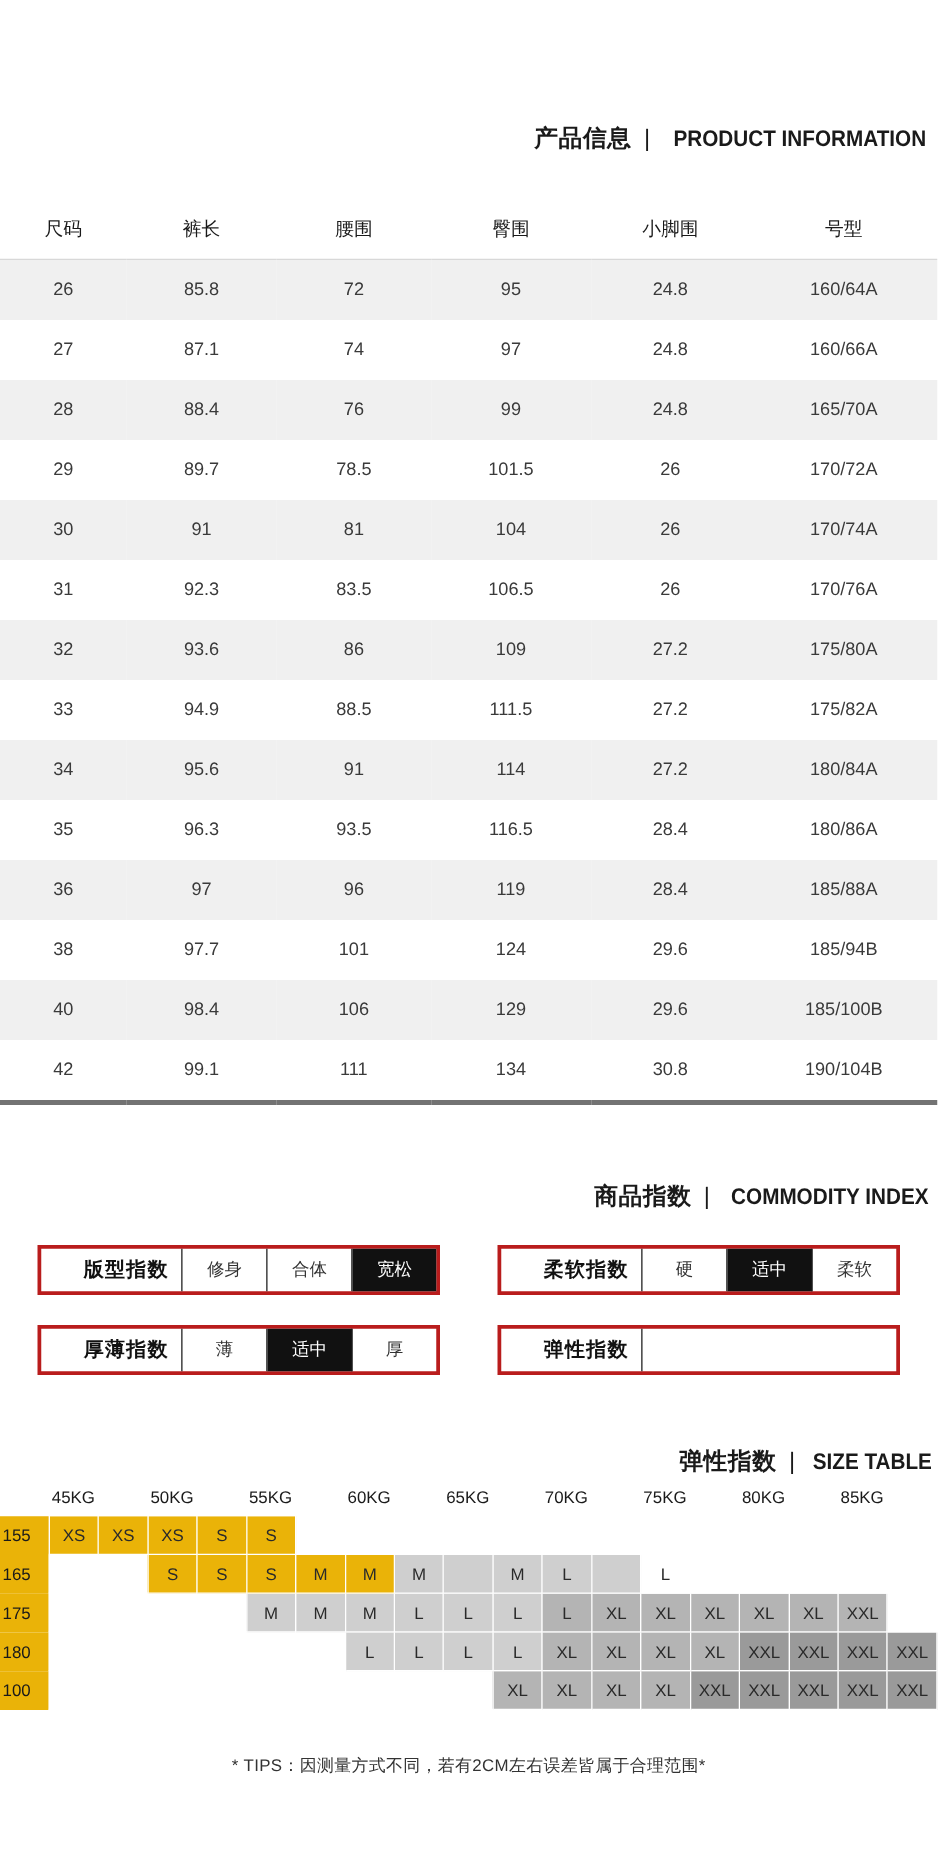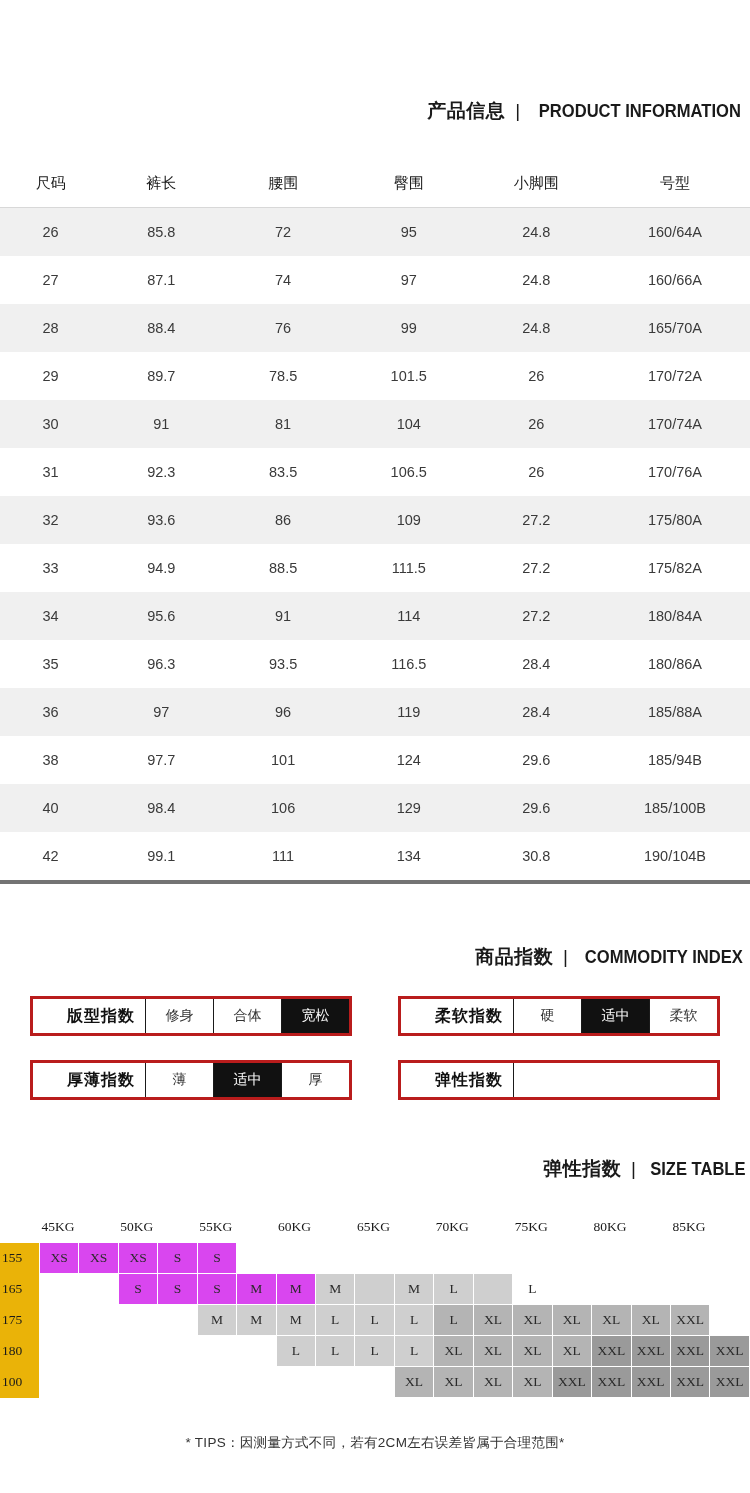--- a/index.html
+++ b/index.html
@@ -125,24 +125,22 @@
   .index-opt:last-child { border-right: none; }
   .index-opt.active {
     background: #111;
     color: #fff;
   }
 
   
   #title-size { padding-top: 56px; }
 
   .size-wrap {
-    margin-top: 30px;
     width: 750px;
     overflow: hidden;
-    font-family: Liberation Serif, serif;
   }
   .size-table {
     border-collapse: collapse;
     width: 750px;
     table-layout: fixed;
   }
   .size-table td, .size-table th {
     height: 30px;
     text-align: center;
     font-size: 13.5px;
@@ -165,21 +163,21 @@
   }
   .size-table td.row-head {
     font-size: 13.5px;
     color: #1a1a1a;
     border: none;
     background: #eab308;
     text-align: left;
     padding-left: 2px;
   }
   .cell-empty { background: #ffffff; }
-  .cell-l1 { background: #d946ef; }
+  .cell-l1 { background: #eab308; }
   .cell-l2 { background: #cfcfcf; }
   .cell-l3 { background: #b4b4b4; }
   .cell-l4 { background: #9a9a9a; }
 
   
   .tips {
     text-align: center;
     font-size: 13.5px;
     color: #333;
     padding-top: 36px;

